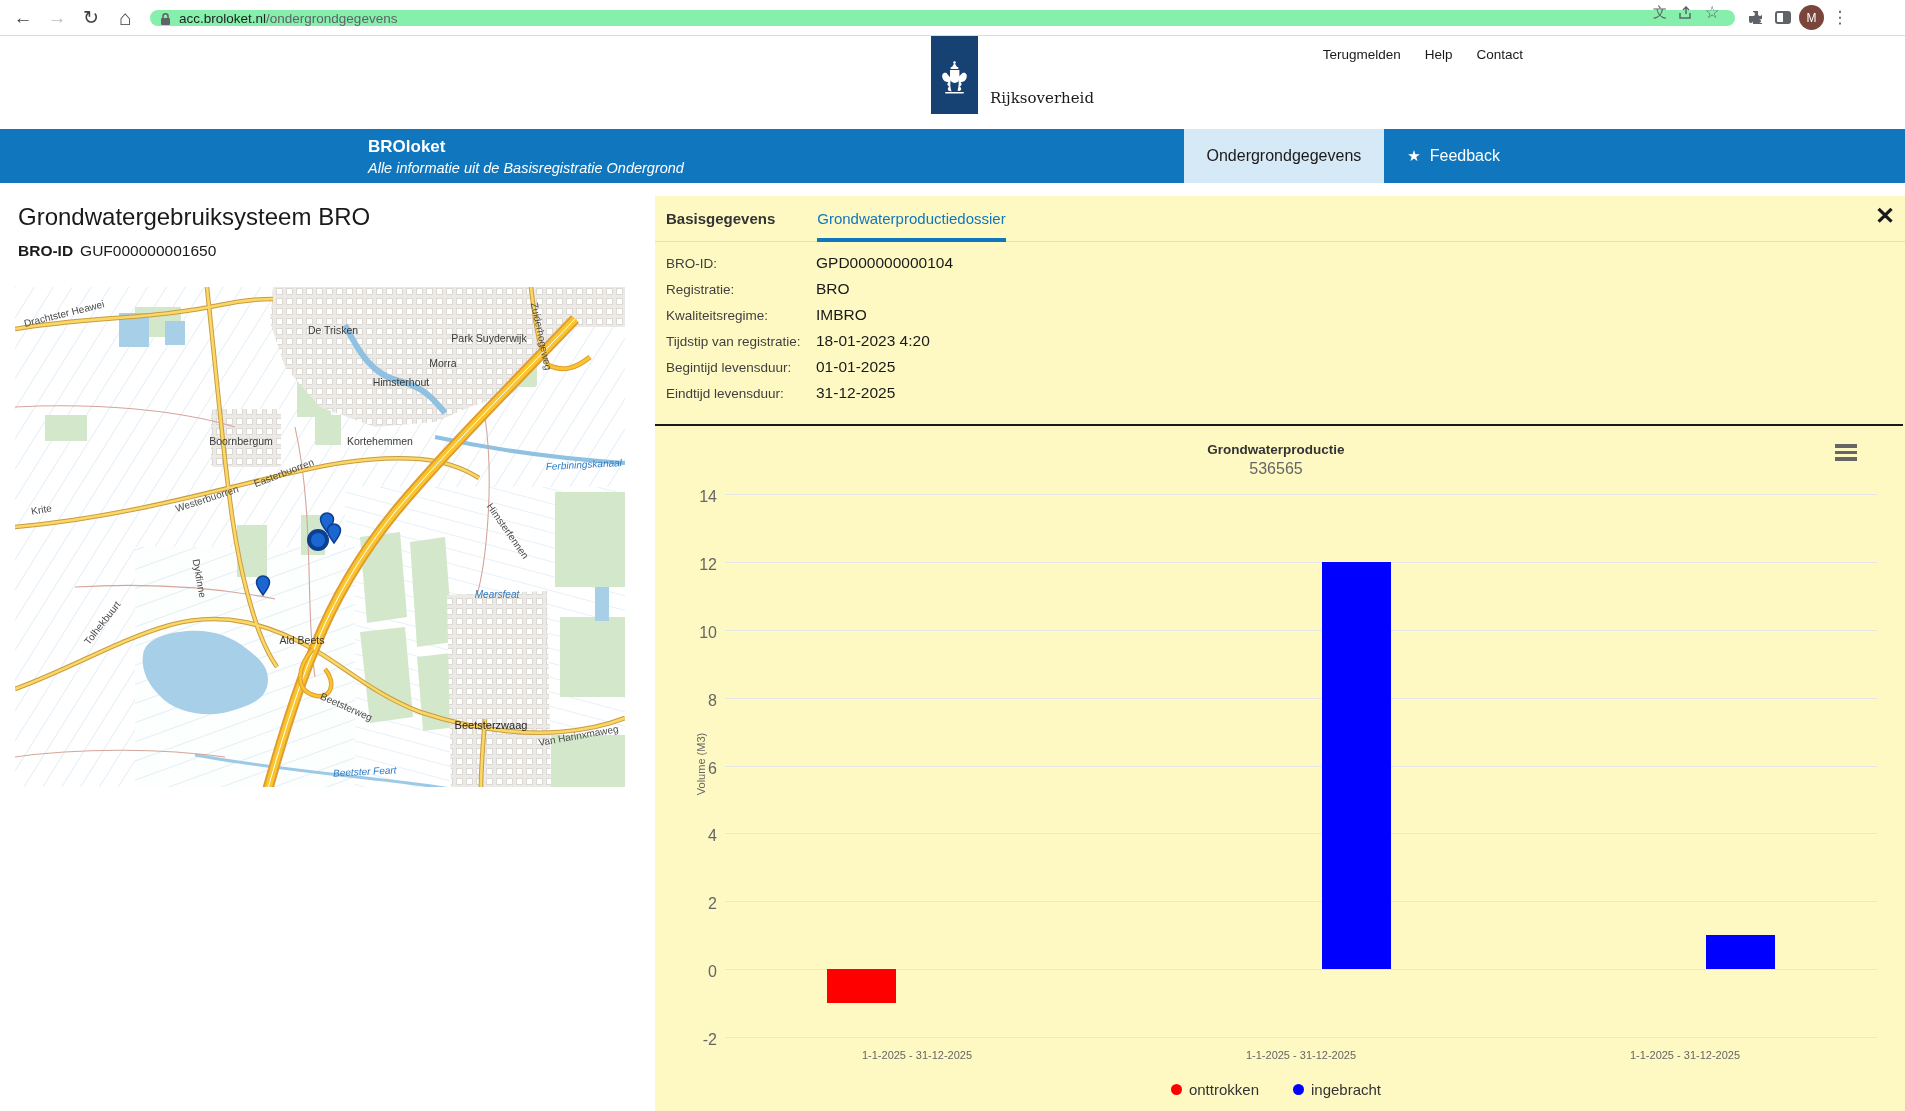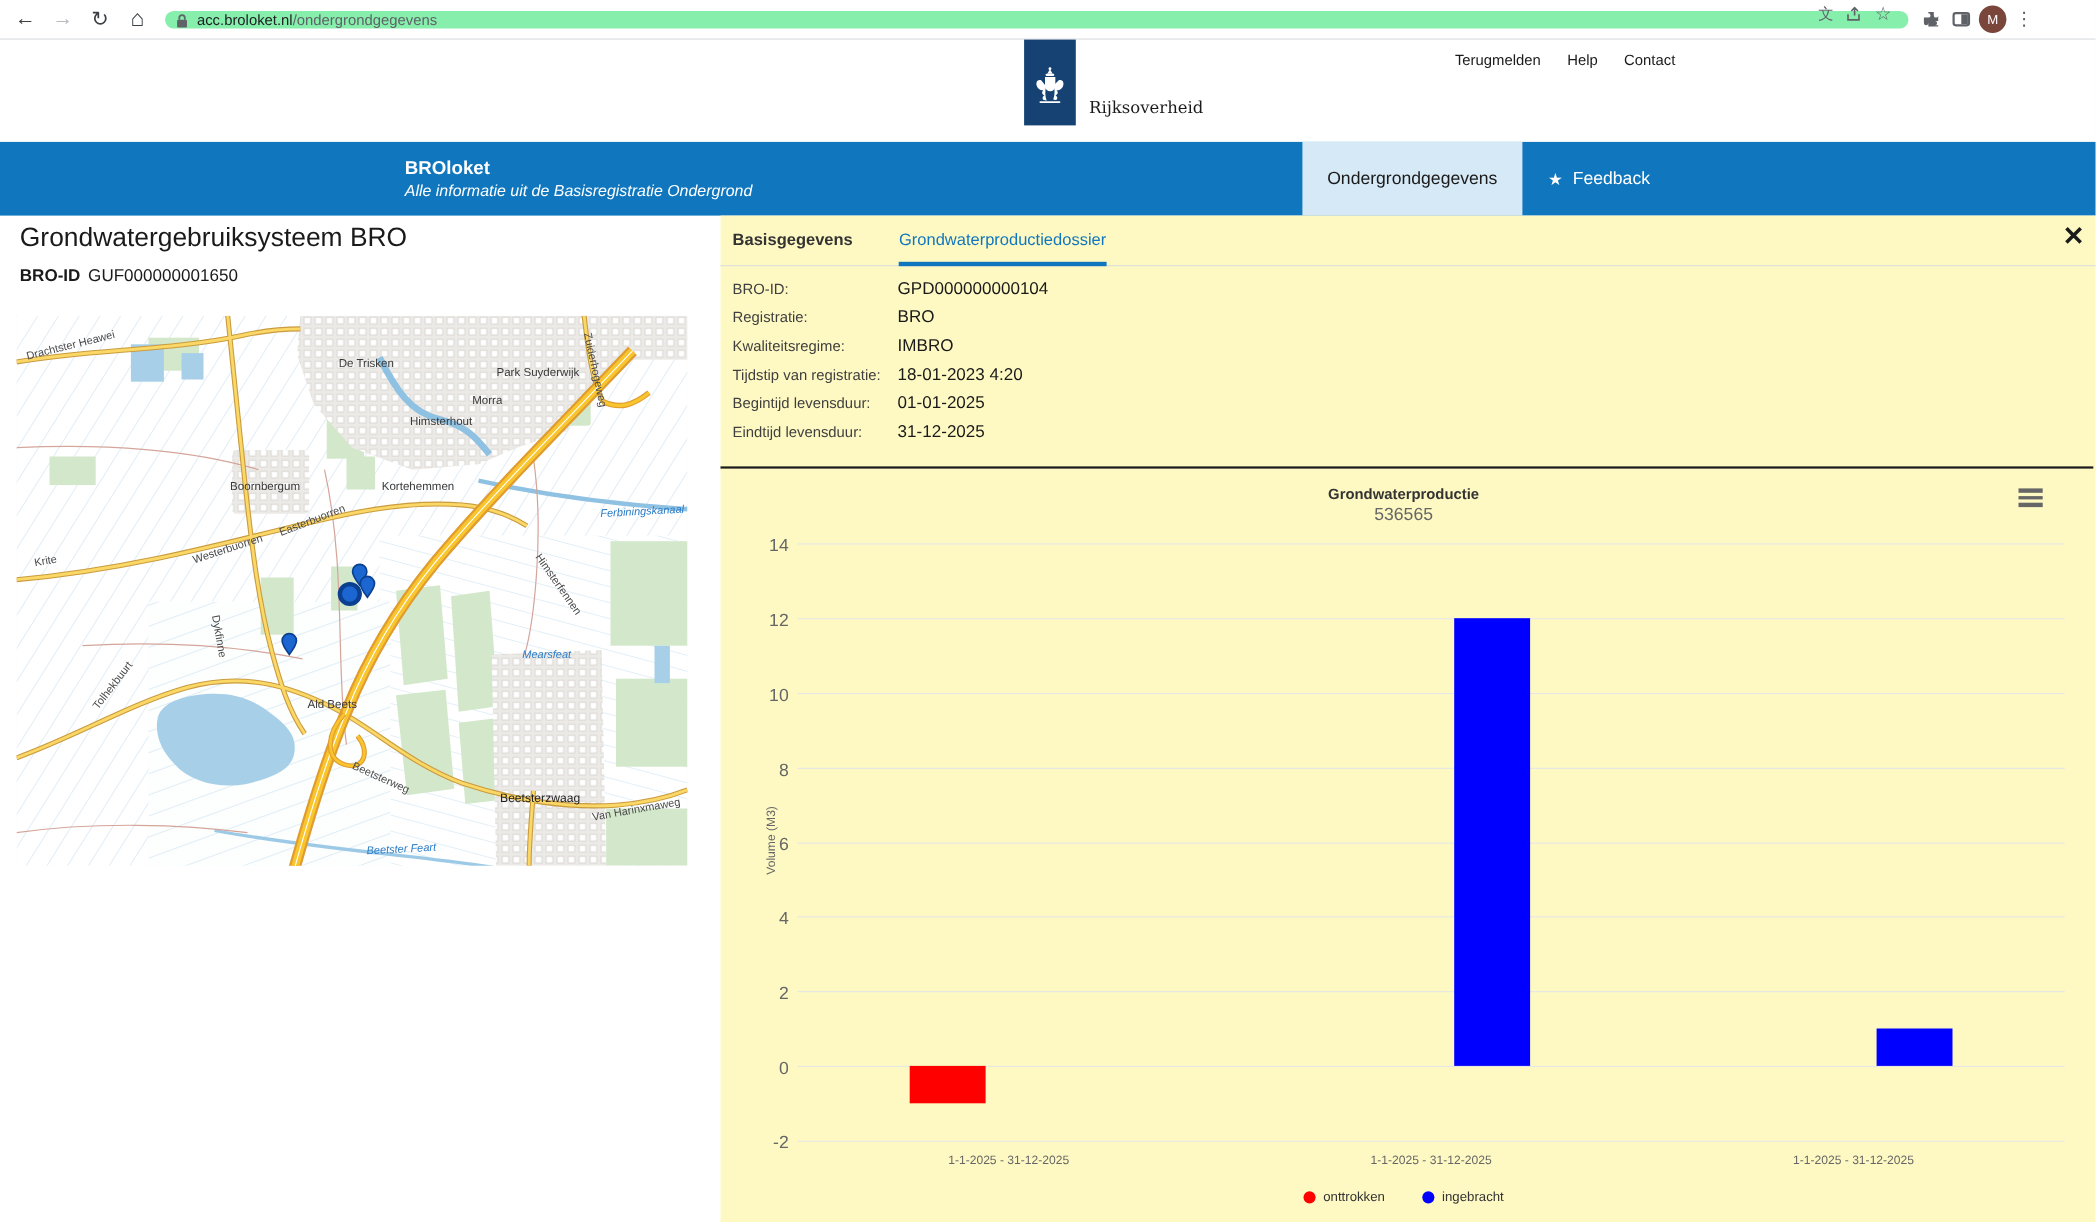--- a/index.html
+++ b/index.html
@@ -28,21 +28,21 @@
 
   
   .siteheader { position:absolute; left:0; top:37px; width:1905px; height:92px; background:#fff; }
   .logo-banner { position:absolute; left:931px; top:-1px; width:47px; height:78px; background:#154273; }
   .logo-wordmark { position:absolute; left:990px; top:52px; font-family:"DejaVu Serif", serif;
     font-size:15px; color:#1a1a1a; }
   .header-links { position:absolute; right:382px; top:10px; display:flex; gap:24px; }
   .header-links a { font-size:13.5px; color:#1a1a1a; text-decoration:none; cursor:pointer; }
 
   
-  .navbar { position:absolute; left:0; top:129px; width:1905px; height:67px; background:#1077be; }
+  .navbar { position:absolute; left:0; top:129px; width:1905px; height:54px; background:#1077be; }
   .navbar-inner { position:absolute; left:368px; right:382px; top:0; bottom:0; display:flex; align-items:stretch; }
   .brand { display:flex; flex-direction:column; justify-content:center; color:#fff; flex:1; }
   .brand-title { font-size:17px; font-weight:bold; }
   .brand-sub { font-size:14.5px; font-style:italic; margin-top:3px; }
   .nav-items { display:flex; align-items:stretch; }
   .nav-item { display:flex; align-items:center; padding:0 23px; color:#fff; font-size:16px; cursor:pointer; white-space:nowrap; }
   .nav-item.active { background:#d6e9f6; color:#1a1a1a; }
   .nav-item .star { margin-right:9px; font-size:15px; }
 
   
@@ -82,21 +82,21 @@
     font-weight:bold; color:#333; }
   .chart-sub { position:absolute; left:0; width:1242px; top:24px; text-align:center; font-size:16px; color:#666; }
   .burger { position:absolute; right:48px; top:8px; width:22px; cursor:pointer; }
   .burger div { height:3.5px; background:#666; margin-bottom:3px; }
   .gridline { position:absolute; height:1px; background:#e6e6e6; }
   .ytick { position:absolute; font-size:16px; color:#666; text-align:right; width:40px; }
   .yaxis-title { position:absolute; font-size:11px; color:#666; transform:rotate(-90deg); transform-origin:center; white-space:nowrap; }
   .bar { position:absolute; cursor:pointer; }
   .xcat { position:absolute; font-size:11px; color:#666; text-align:center; width:220px; }
   .legend { position:absolute; left:0; width:1242px; display:flex; justify-content:center; gap:34px; }
-  .legend-item { display:flex; align-items:center; gap:7px; font-size:12px; color:#333; cursor:pointer; }
+  .legend-item { display:flex; align-items:center; gap:7px; font-size:15px; color:#333; cursor:pointer; }
   .legend-dot { width:11px; height:11px; border-radius:50%; }
 
   
   text.place { fill:#3a3a3a; font-size:10.5px; font-family:"Liberation Sans",sans-serif; }
   text.road  { fill:#4a4a4a; font-size:10px;  font-family:"Liberation Sans",sans-serif; }
   text.water { fill:#2b7cc6; font-size:10px; font-style:italic; font-family:"Liberation Sans",sans-serif; }
   text.city  { fill:#222; font-size:11px; font-family:"Liberation Sans",sans-serif; }
 </style>
 </head>
 <body>

